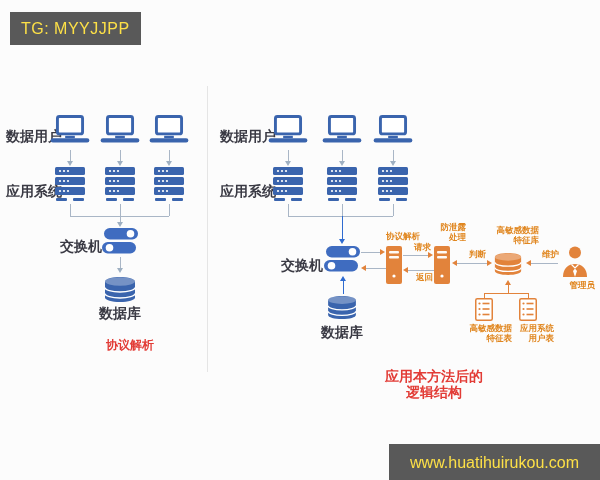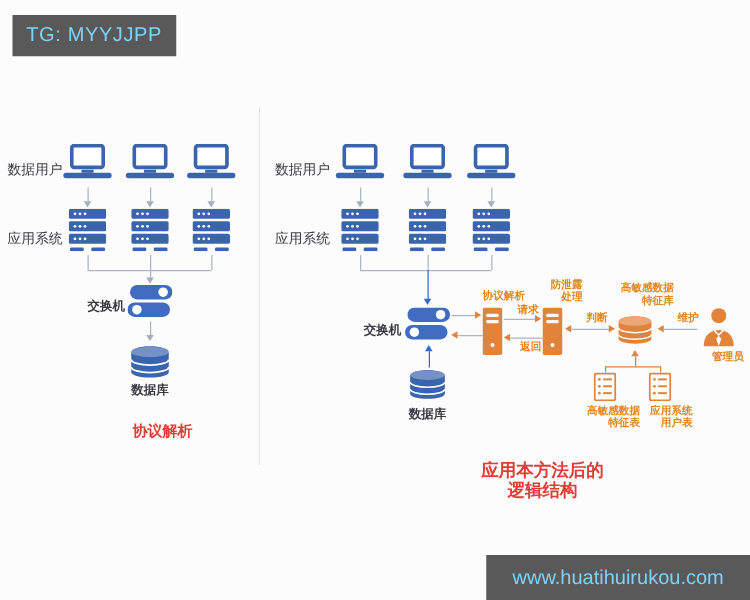--- a/index.html
+++ b/index.html
@@ -1,18 +1,18 @@
 <!DOCTYPE html>
 <html><head>
 <meta charset="utf-8">
 <style>
   html,body{margin:0;padding:0}
   .page{position:relative;width:600px;height:480px;background:#fcfcfc;overflow:hidden;
         font-family:"Liberation Sans","DejaVu Sans",sans-serif}
-  .banner{position:absolute;background:#595959;color:#7dd3fc;white-space:nowrap}
+  .banner{position:absolute;background:#595959;color:#fde047;white-space:nowrap}
   .banner.top{left:10px;top:12px;width:131px;height:33px;line-height:33px;
               font-size:16px;padding-left:11px;letter-spacing:.5px;box-sizing:border-box}
   .banner.bot{left:389px;top:444px;width:211px;height:38px;line-height:38px;
               font-size:16px;text-align:center}
   .vdiv{position:absolute;left:207px;top:86px;width:1px;height:286px;background:#e5e5e5}
   .ic{position:absolute;display:block}
   
   .v{position:absolute;width:1px;background:#a9b6c6}
   .h{position:absolute;height:1px;background:#a9b6c6}
   .v.blue,.h.blue{background:#2f6bd0}
@@ -22,22 +22,22 @@
   .a.d{border-left:3.5px solid transparent;border-right:3.5px solid transparent;border-top:5px solid #9fb0c2}
   .a.u{border-left:3.5px solid transparent;border-right:3.5px solid transparent;border-bottom:5px solid #9fb0c2}
   .a.l{border-top:3.5px solid transparent;border-bottom:3.5px solid transparent;border-right:5px solid #9fb0c2}
   .a.r{border-top:3.5px solid transparent;border-bottom:3.5px solid transparent;border-left:5px solid #9fb0c2}
   .a.blue.d{border-top-color:#2f6bd0}
   .a.blue.u{border-bottom-color:#2f6bd0}
   .a.or.r{border-left-color:#e2833b}
   .a.or.l{border-right-color:#e2833b}
   .a.or.u{border-bottom-color:#e2833b}
   
-  .lbl{position:absolute;font-size:11px;font-weight:400;color:#3a3a44;white-space:nowrap}
-  .clbl{position:absolute;font-size:10px;font-weight:700;color:#3a3a44;text-align:center;white-space:nowrap}
+  .lbl{position:absolute;font-size:14px;font-weight:700;color:#3a3a44;white-space:nowrap}
+  .clbl{position:absolute;font-size:14px;font-weight:700;color:#3a3a44;text-align:center;white-space:nowrap}
   .olbl{position:absolute;font-size:8.5px;font-weight:700;color:#e0861f;text-align:right;line-height:10px}
   .olbl span{display:block}
   .note{position:absolute;font-size:9px;font-weight:700;color:#e25c3d;line-height:11px}
   .note span{display:block}
   .rtitle{position:absolute;font-size:12px;font-weight:700;color:#e23c36;text-align:center;line-height:16px}
   .rtitle span{display:block}
 </style>
 </head>
 <body>
 

